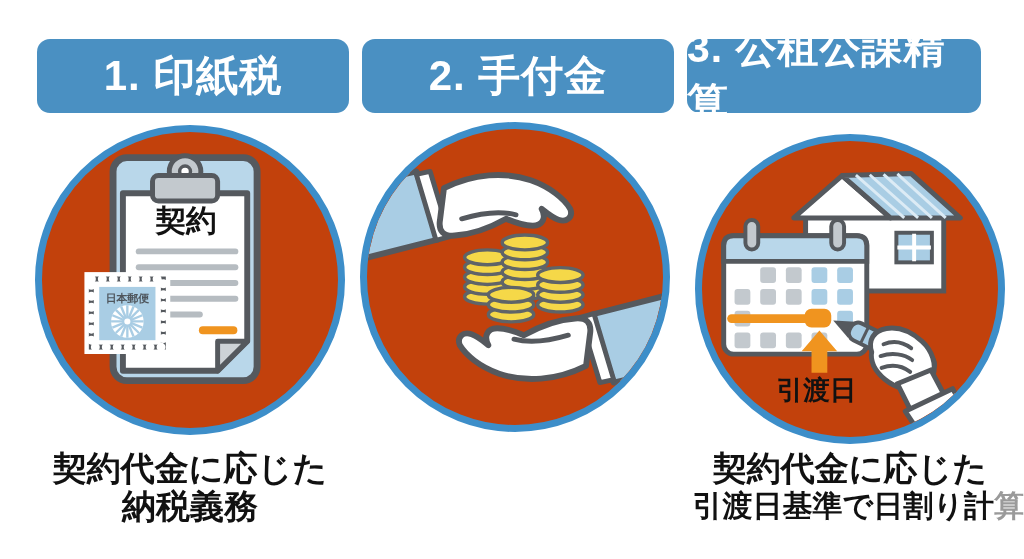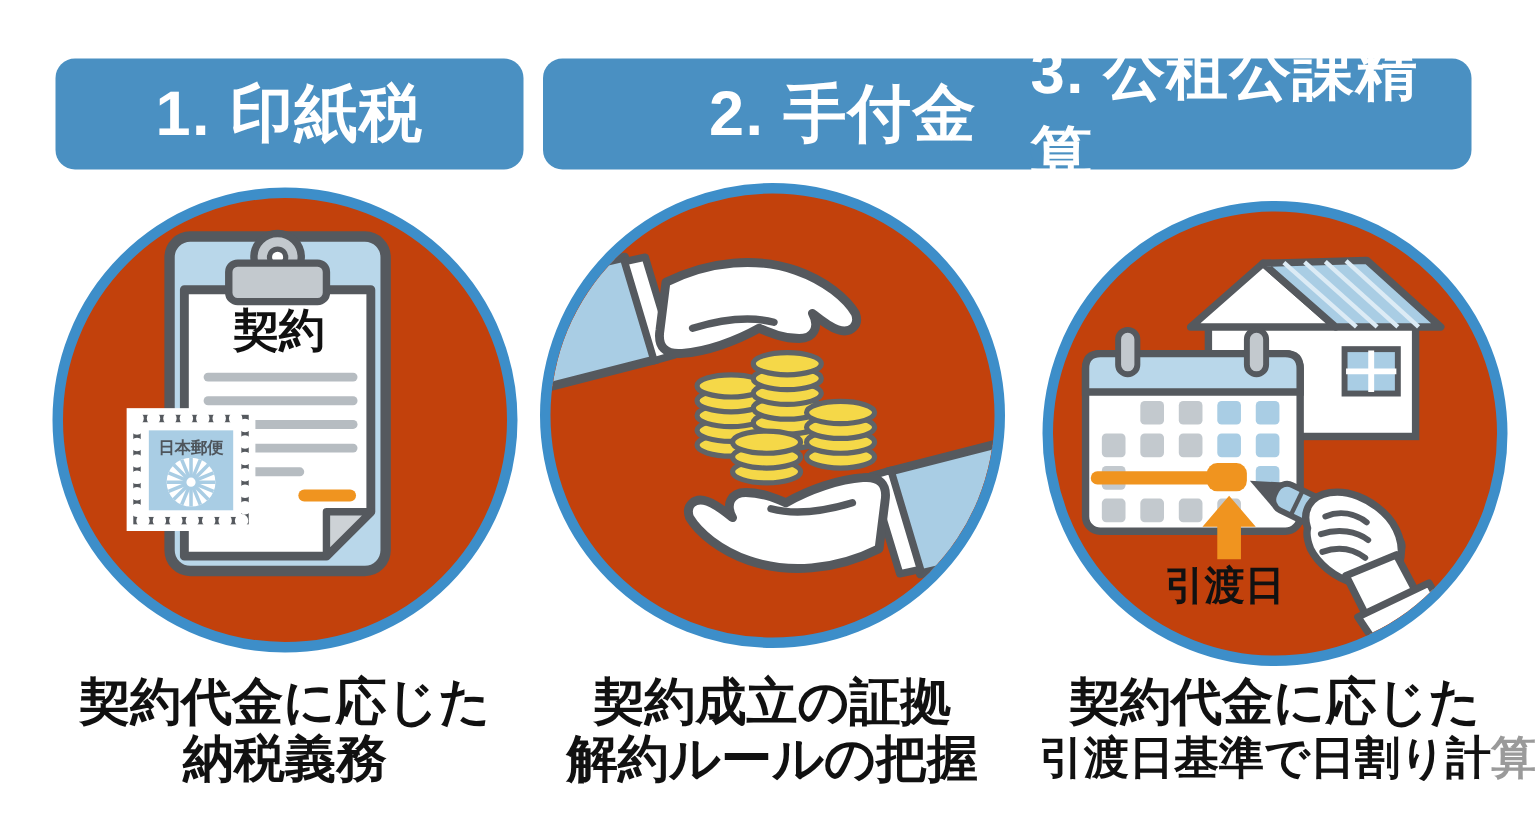--- a/index.html
+++ b/index.html
@@ -6,21 +6,21 @@
   .canvas{
     position:relative;width:1024px;height:559px;background:#ffffff;overflow:hidden;
     font-family:"Liberation Sans","DejaVu Sans",sans-serif;
   }
   .pill{
     position:absolute;top:39px;height:74px;background:#4a90c2;border-radius:13px;
     color:#ffffff;font-weight:bold;font-size:42px;display:flex;align-items:center;justify-content:center;
     letter-spacing:1px;
   }
   .pill-1{left:37px;width:312px;}
-  .pill-2{left:362px;width:312px;padding-left:44px;}
+  .pill-2{left:362px;width:312px;}
   .pill-3{left:687px;width:294px;font-size:41px;}
   .circle{
     position:absolute;width:296px;height:296px;border:7px solid #3d8ec9;border-radius:50%;
     background:#c2410c;overflow:hidden;
   }
   .circle-1{left:35px;top:125px;}
   .circle-2{left:360px;top:122px;}
   .circle-3{left:695px;top:134px;}
   .circle svg{display:block;width:296px;height:296px;}
   .caption{
@@ -136,24 +136,20 @@
           <polygon points="250,254 236,257 216,191 230,187" fill="#ffffff" stroke="#55595e" stroke-width="5" stroke-linejoin="round"></polygon>
           <path d="M222,240 C192,255 160,257 134,248 C114,241 100,229 94,219 C91,211 97,205 106,208
                    C112,210 118,215 123,219 C118,210 122,202 132,202 C143,202 152,206 159,209
                    C175,200 195,193 211,192 C222,191 228,196 226,208 Z" fill="#ffffff" stroke="#55595e" stroke-width="6" stroke-linejoin="round"></path>
           <path d="M204,209 C184,215 164,217 149,213" fill="none" stroke="#55595e" stroke-width="5" stroke-linecap="round"></path>
         </g>
       </g>
     </svg>
   </div>
 
-  <div class="caption cap-2">
-    <div class="cap-line">契約成立の証拠</div>
-    <div class="cap-line">解約ルールの把握</div>
-  </div>
 
   <div class="pill pill-3">
     <span>3. 公租公課精算</span>
   </div>
 
   <div class="circle circle-3">
     <svg viewBox="0 0 300 300">
       <defs>
           <clipPath id="clip3">
             <circle cx="150" cy="150" r="150"></circle>

